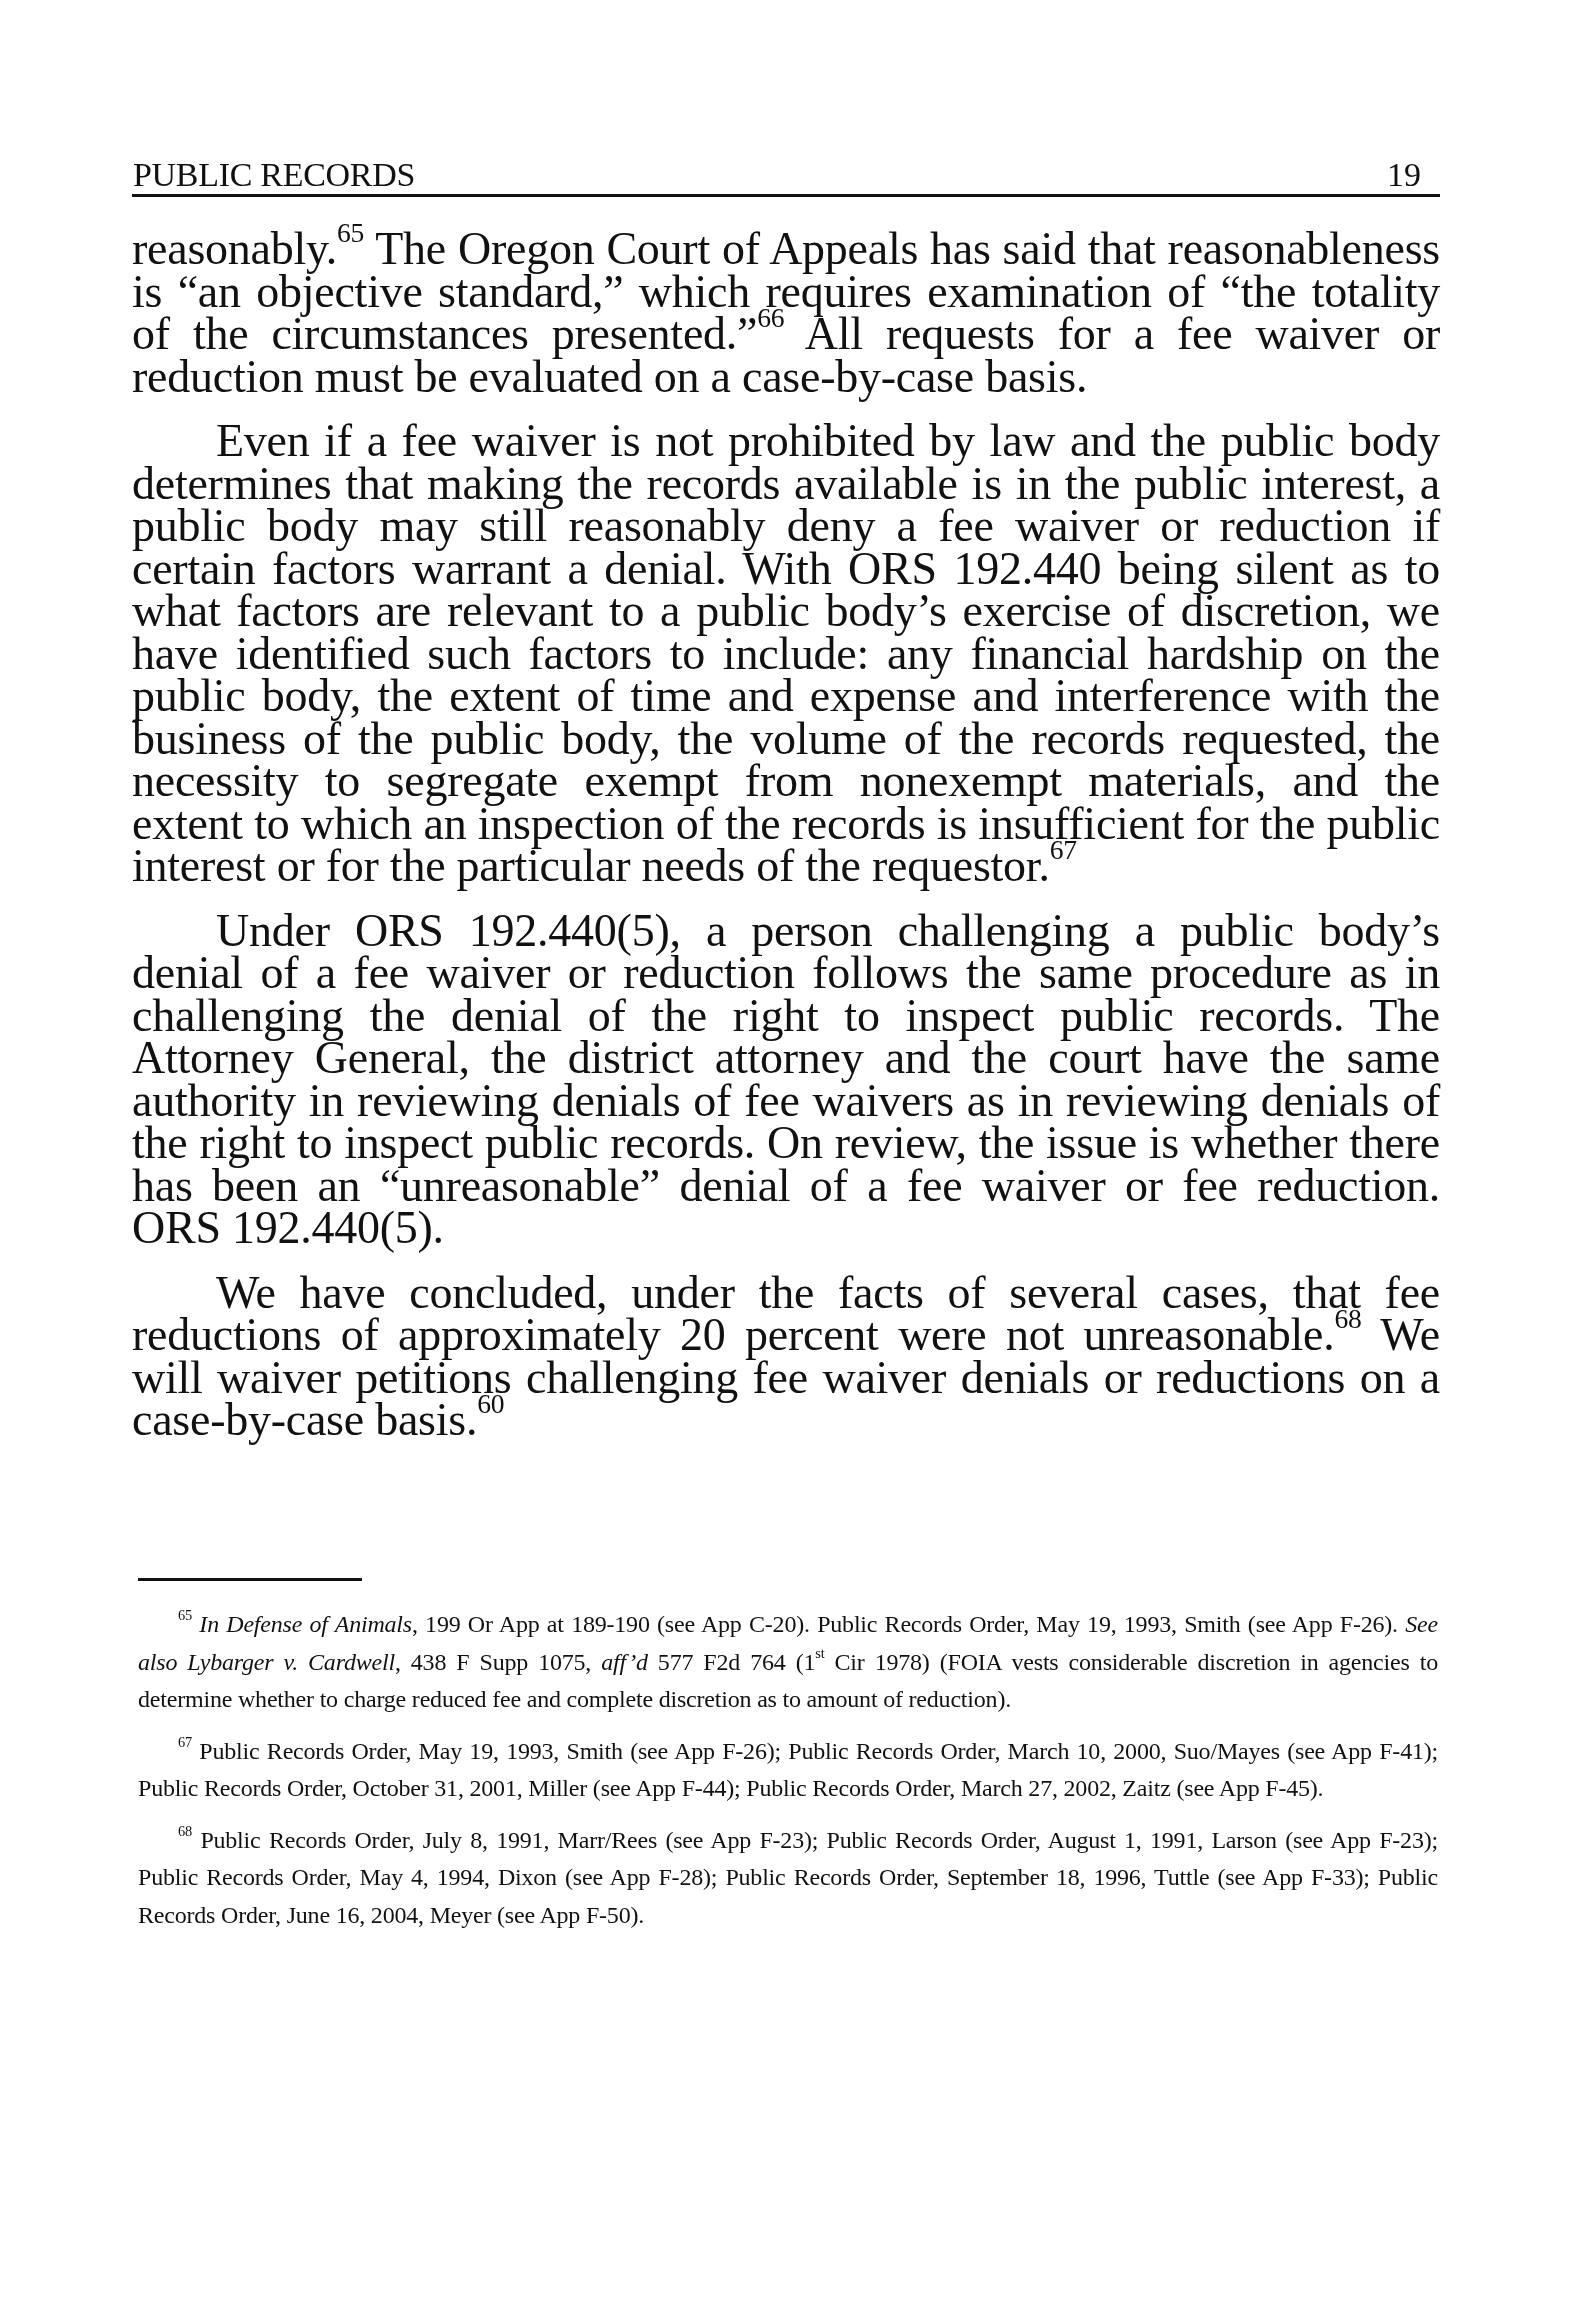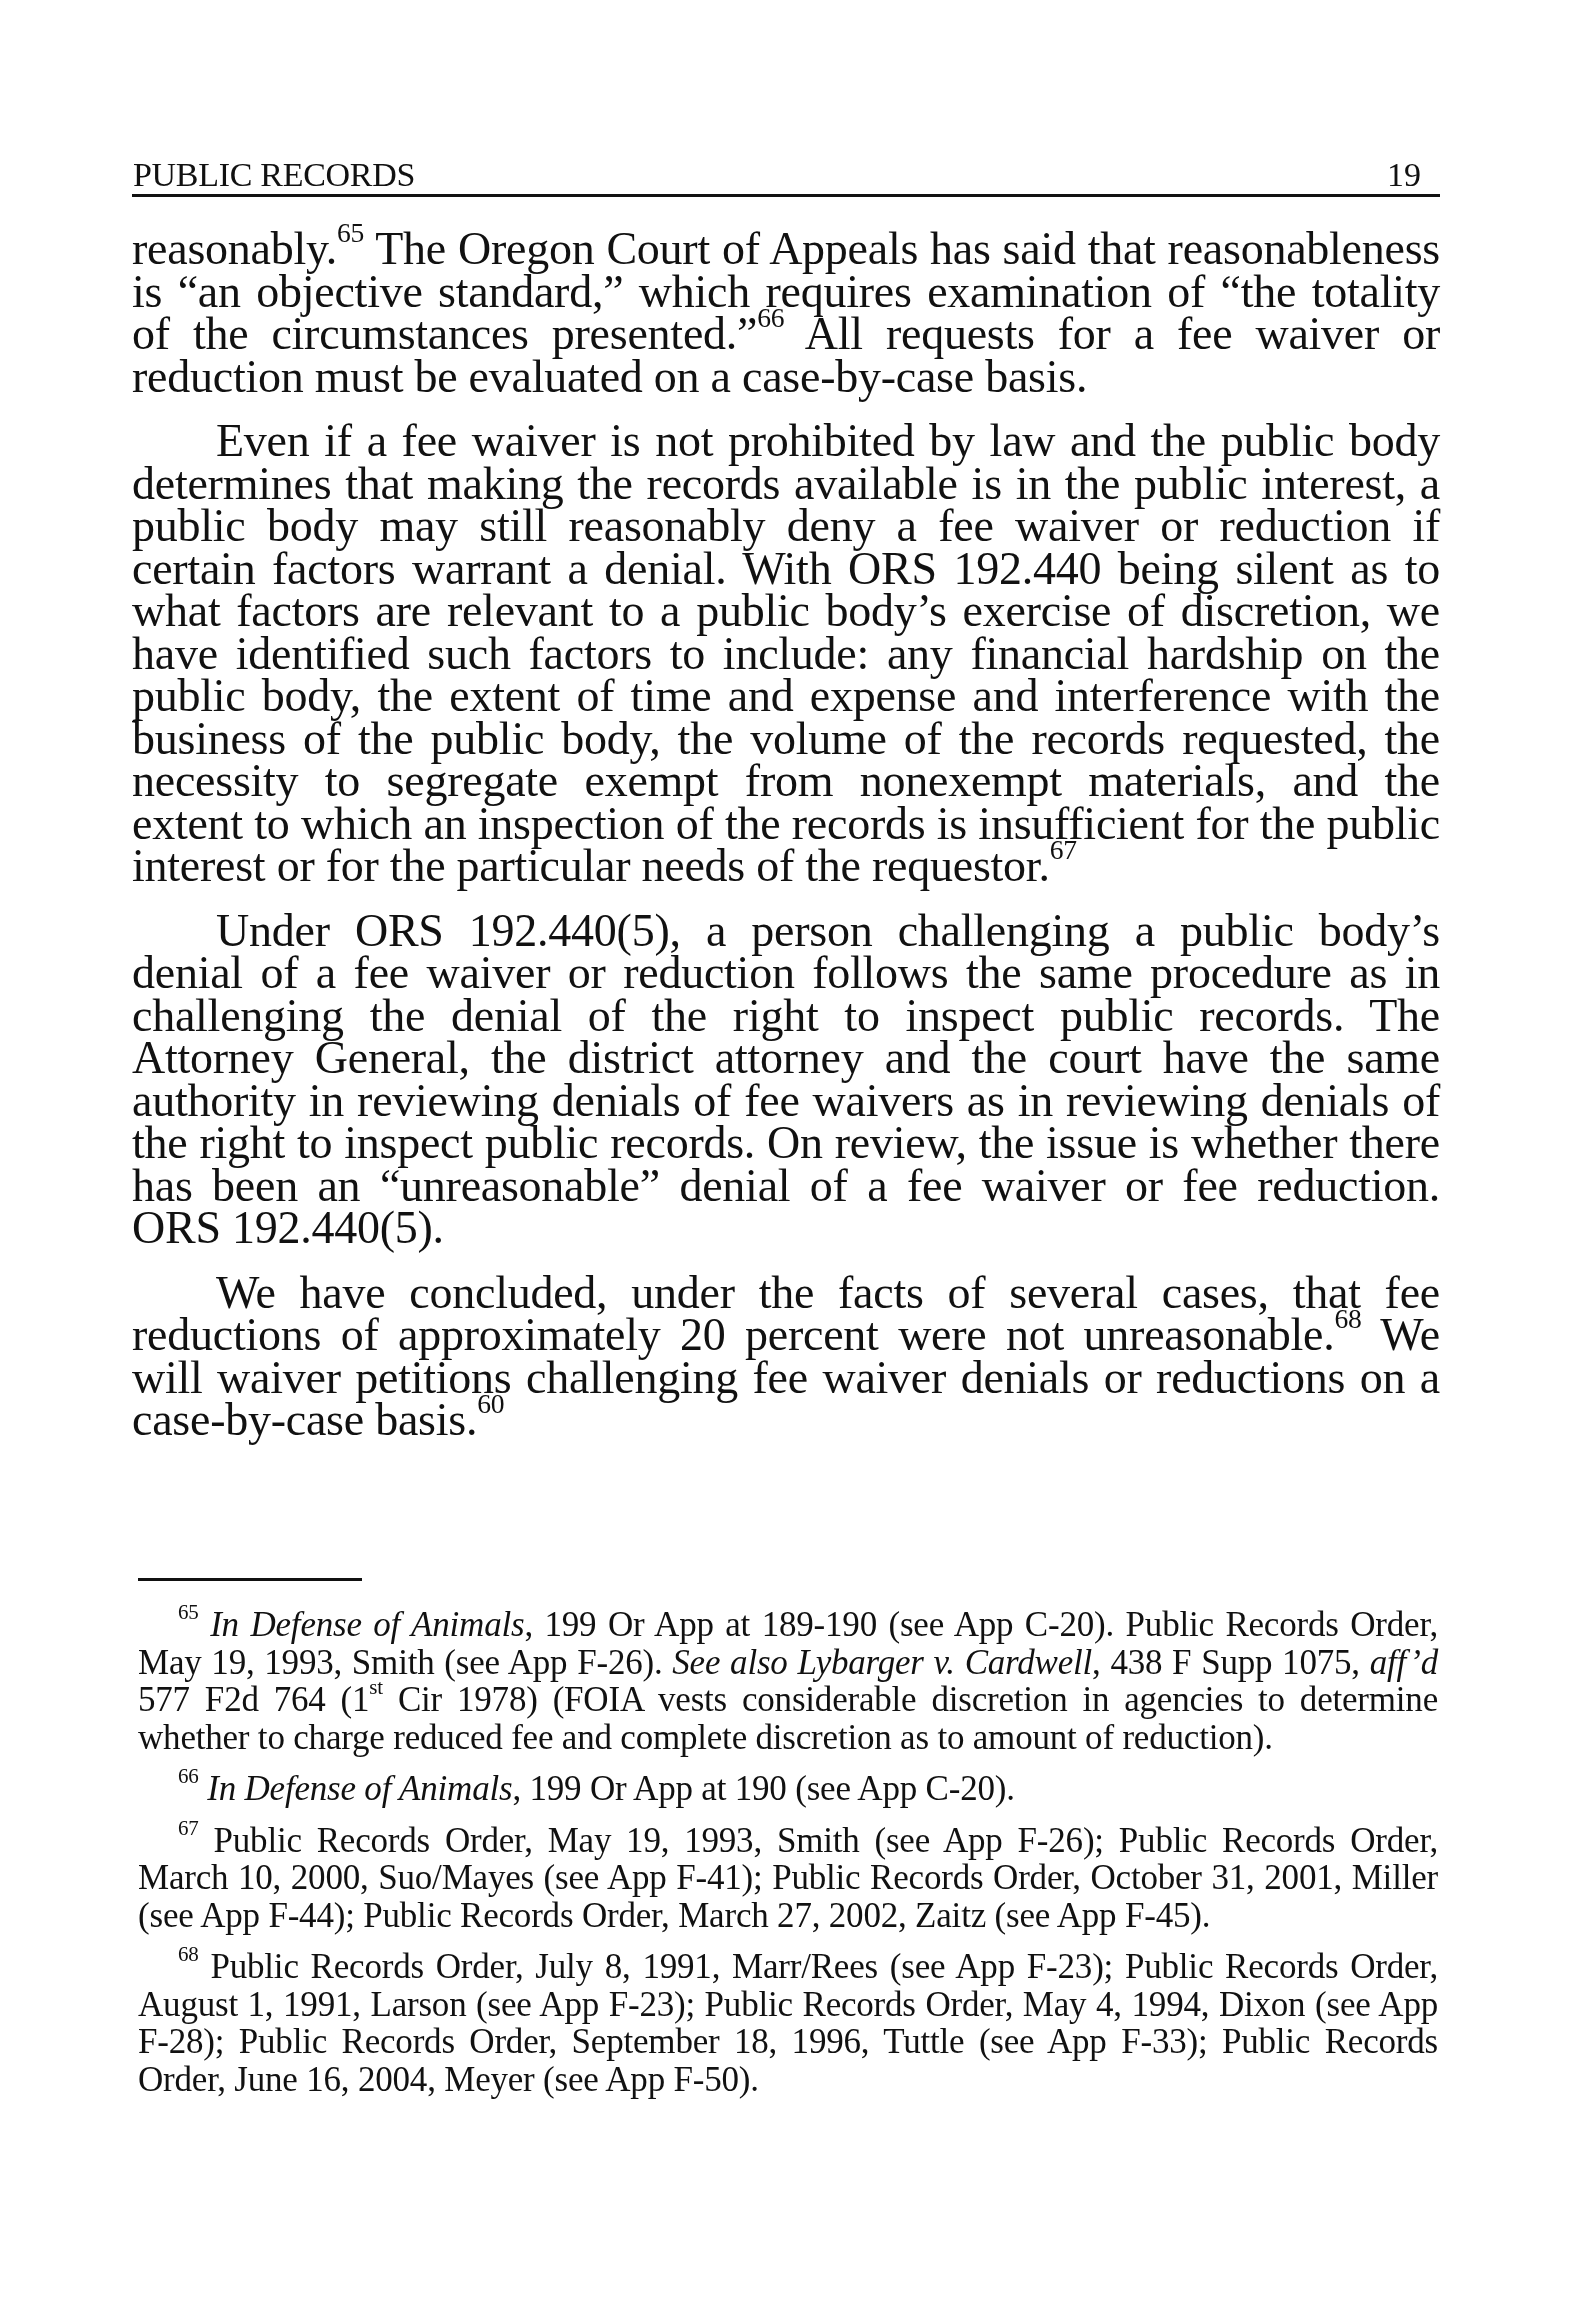--- a/index.html
+++ b/index.html
@@ -23,21 +23,21 @@
     letter-spacing: -0.25px;
   }
   .body-text p { margin: 0 0 22px 0; }
   .body-text p.indent { text-indent: 84px; }
   sup { font-size: 60%; line-height: 0; position: relative; top: -0.2em; vertical-align: super; }
   .fn-rule {
     position: absolute; left: 6px; top: 1578px; width: 224px; height: 3px; background: #111;
   }
   .footnotes {
     position: absolute; left: 6px; top: 1606px; width: 1300px;
-    font-size: 35px; line-height: 37.5px; text-align: justify; letter-spacing: -0.2px;
+    font-size: 24px; line-height: 37.5px; text-align: justify; letter-spacing: -0.2px;
   }
   .footnote { margin: 0 0 14px 0; text-indent: 40px; }
   .footnote i { font-style: italic; }
 </style>
 </head>
 <body>
 
 <div class="page">
   <div class="header">
     <span class="header-title">PUBLIC RECORDS</span>
@@ -48,17 +48,16 @@
   <div class="body-text" id="body-text">
       <p><span>reasonably.</span><sup>65</sup><span> The Oregon Court of Appeals has said that reasonableness is “an objective standard,” which requires examination of “the totality of the circumstances presented.”</span><sup>66</sup><span> All requests for a fee waiver or reduction must be evaluated on a case-by-case basis.</span></p>
       <p class="indent"><span>Even if a fee waiver is not prohibited by law and the public body determines that making the records available is in the public interest, a public body may still reasonably deny a fee waiver or reduction if certain factors warrant a denial. With ORS 192.440 being silent as to what factors are relevant to a public body’s exercise of discretion, we have identified such factors to include: any financial hardship on the public body, the extent of time and expense and interference with the business of the public body, the volume of the records requested, the necessity to segregate exempt from nonexempt materials, and the extent to which an inspection of the records is insufficient for the public interest or for the particular needs of the requestor.</span><sup>67</sup></p>
       <p class="indent"><span>Under ORS 192.440(5), a person challenging a public body’s denial of a fee waiver or reduction follows the same procedure as in challenging the denial of the right to inspect public records. The Attorney General, the district attorney and the court have the same authority in reviewing denials of fee waivers as in reviewing denials of the right to inspect public records. On review, the issue is whether there has been an “unreasonable” denial of a fee waiver or fee reduction. ORS 192.440(5).</span></p>
       <p class="indent"><span>We have concluded, under the facts of several cases, that fee reductions of approximately 20 percent were not unreasonable.</span><sup>68</sup><span> We will waiver petitions challenging fee waiver denials or reductions on a case-by-case basis.</span><sup>60</sup></p>
     </div>
 
   <div class="fn-rule"></div>
   <div class="footnotes" id="footnotes">
       <p class="footnote"><sup>65</sup> <i>In Defense of Animals</i><span>, 199 Or App at 189-190 (see App C-20). Public Records Order, May 19, 1993, Smith (see App F-26). </span><i>See also Lybarger v. Cardwell</i><span>, 438 F Supp 1075, </span><i>aff’d</i><span> 577 F2d 764 (1</span><sup>st</sup><span> Cir 1978) (FOIA vests considerable discretion in agencies to determine whether to charge reduced fee and complete discretion as to amount of reduction).</span></p>
-      <p class="footnote"><sup>66</sup> <i>In Defense of Animals</i><span>, 199 Or App at 190 (see App C-20).</span></p>
       <p class="footnote"><sup>67</sup> <span>Public Records Order, May 19, 1993, Smith (see App F-26); Public Records Order, March 10, 2000, Suo/Mayes (see App F-41); Public Records Order, October 31, 2001, Miller (see App F-44); Public Records Order, March 27, 2002, Zaitz (see App F-45).</span></p>
       <p class="footnote"><sup>68</sup> <span>Public Records Order, July 8, 1991, Marr/Rees (see App F-23); Public Records Order, August 1, 1991, Larson (see App F-23); Public Records Order, May 4, 1994, Dixon (see App F-28); Public Records Order, September 18, 1996, Tuttle (see App F-33); Public Records Order, June 16, 2004, Meyer (see App F-50).</span></p>
     </div>
 </div>
 
 </body></html>

